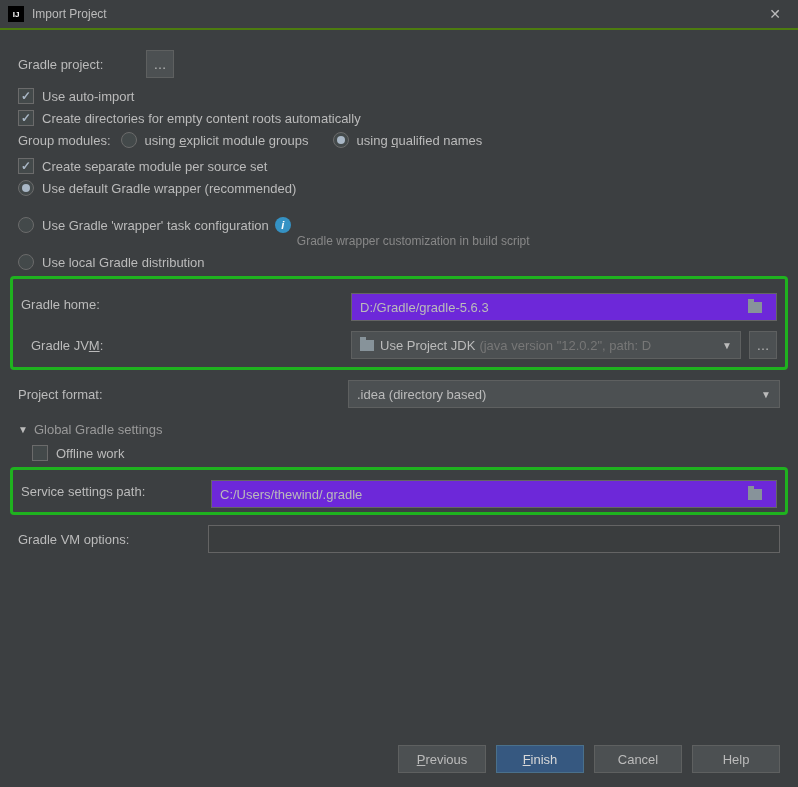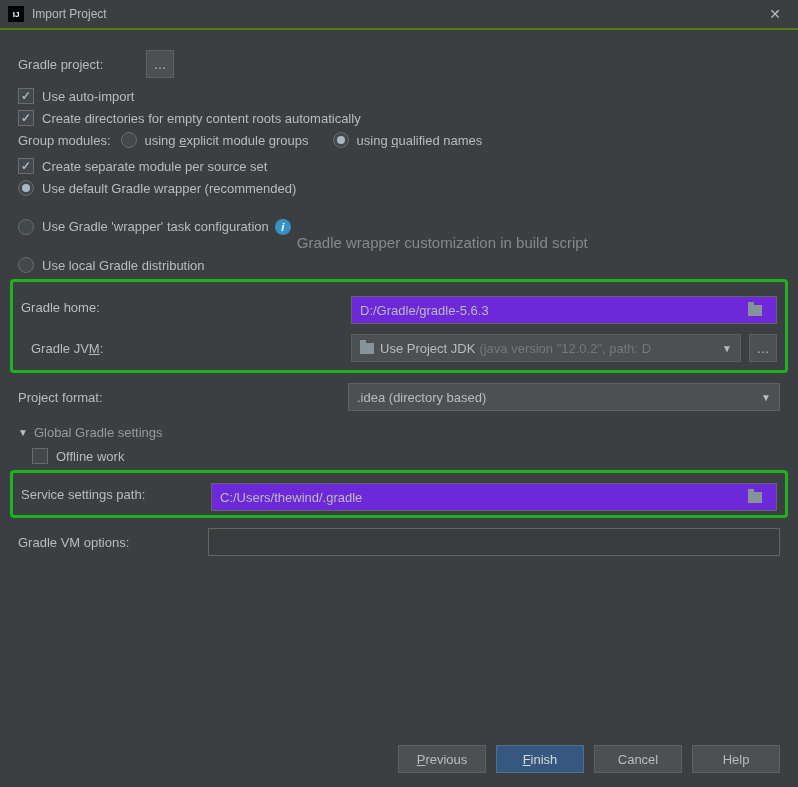--- a/index.html
+++ b/index.html
@@ -26,21 +26,21 @@
 .checkbox.checked::before { content: "✓"; color: #a9b7c6; font-size: 12px; font-weight: bold; }
 .checkbox-label { color: #bbbbbb; }
 
 .radio-row { display: flex; align-items: center; margin: 6px 0; }
 .radio-group-inline { display: flex; align-items: center; gap: 24px; }
 .radio { width: 16px; height: 16px; border: 1px solid #6b6b6b; border-radius: 50%; background: #43494a; margin-right: 8px; display: flex; align-items: center; justify-content: center; cursor: pointer; }
 .radio.selected::before { content: ""; width: 8px; height: 8px; background: #a9b7c6; border-radius: 50%; }
 .radio-label { color: #bbbbbb; }
 
 .info-icon { width: 16px; height: 16px; border-radius: 50%; background: #3592c4; color: #fff; display: flex; align-items: center; justify-content: center; font-size: 11px; font-weight: bold; margin: 0 6px; font-style: italic; }
-.info-text { color: #888; font-size: 15px; margin-top: 32px; }
+.info-text { color: #888; font-size: 12px; margin-top: 32px; }
 
 .highlight-box { border: 3px solid #1fb21f; border-radius: 4px; padding: 8px 8px; margin: 6px -8px; }
 
 .form-row { display: flex; align-items: center; margin: 10px 0; }
 .form-label { width: 330px; color: #bbbbbb; }
 .form-label-short { width: 190px; color: #bbbbbb; }
 
 .combo { flex: 1; background: #6d28d9; border: 1px solid #646464; height: 28px; display: flex; align-items: center; padding: 0 8px; position: relative; margin-top: 6px; }
 .combo-btn { flex: 1; background: #4c5052; border: 1px solid #5e6060; height: 28px; display: flex; align-items: center; padding: 0 8px; position: relative; cursor: pointer; }
 .combo-arrow { position: absolute; right: 8px; color: #bbbbbb; font-size: 10px; }

